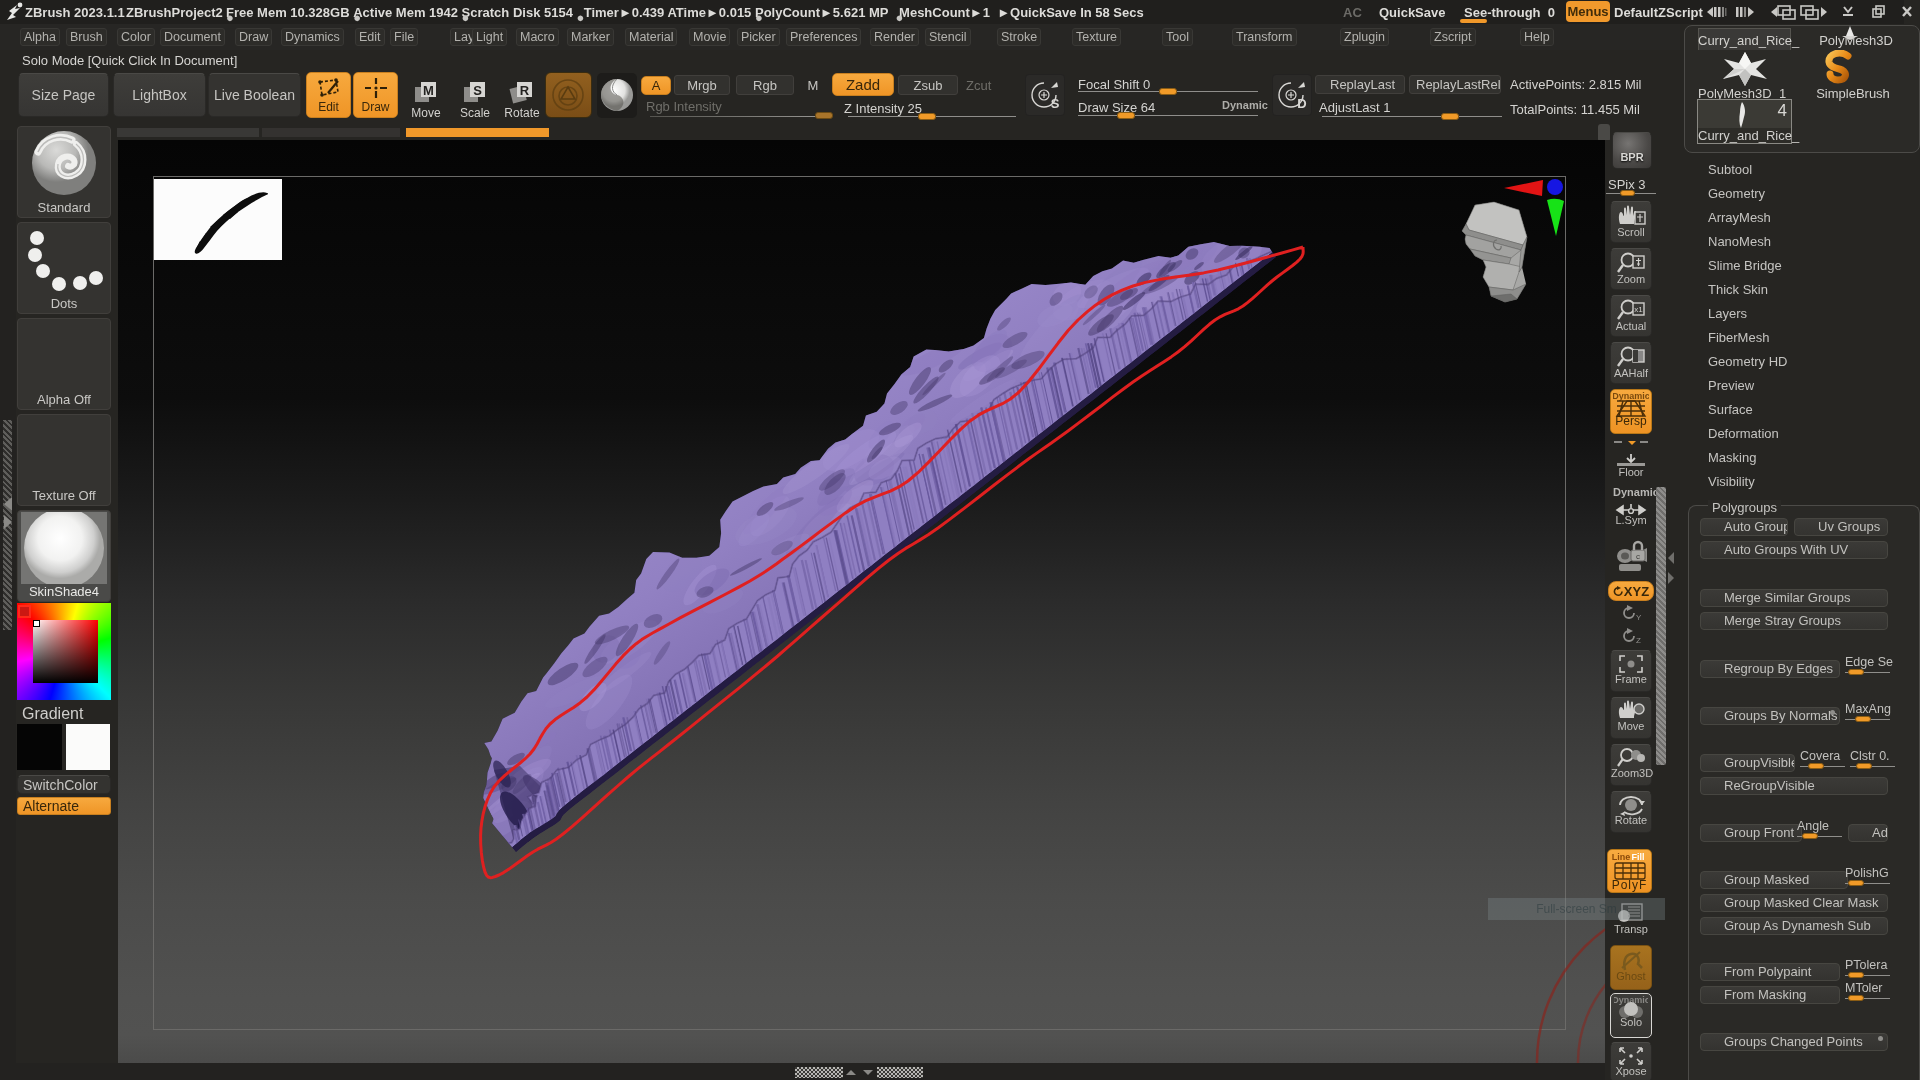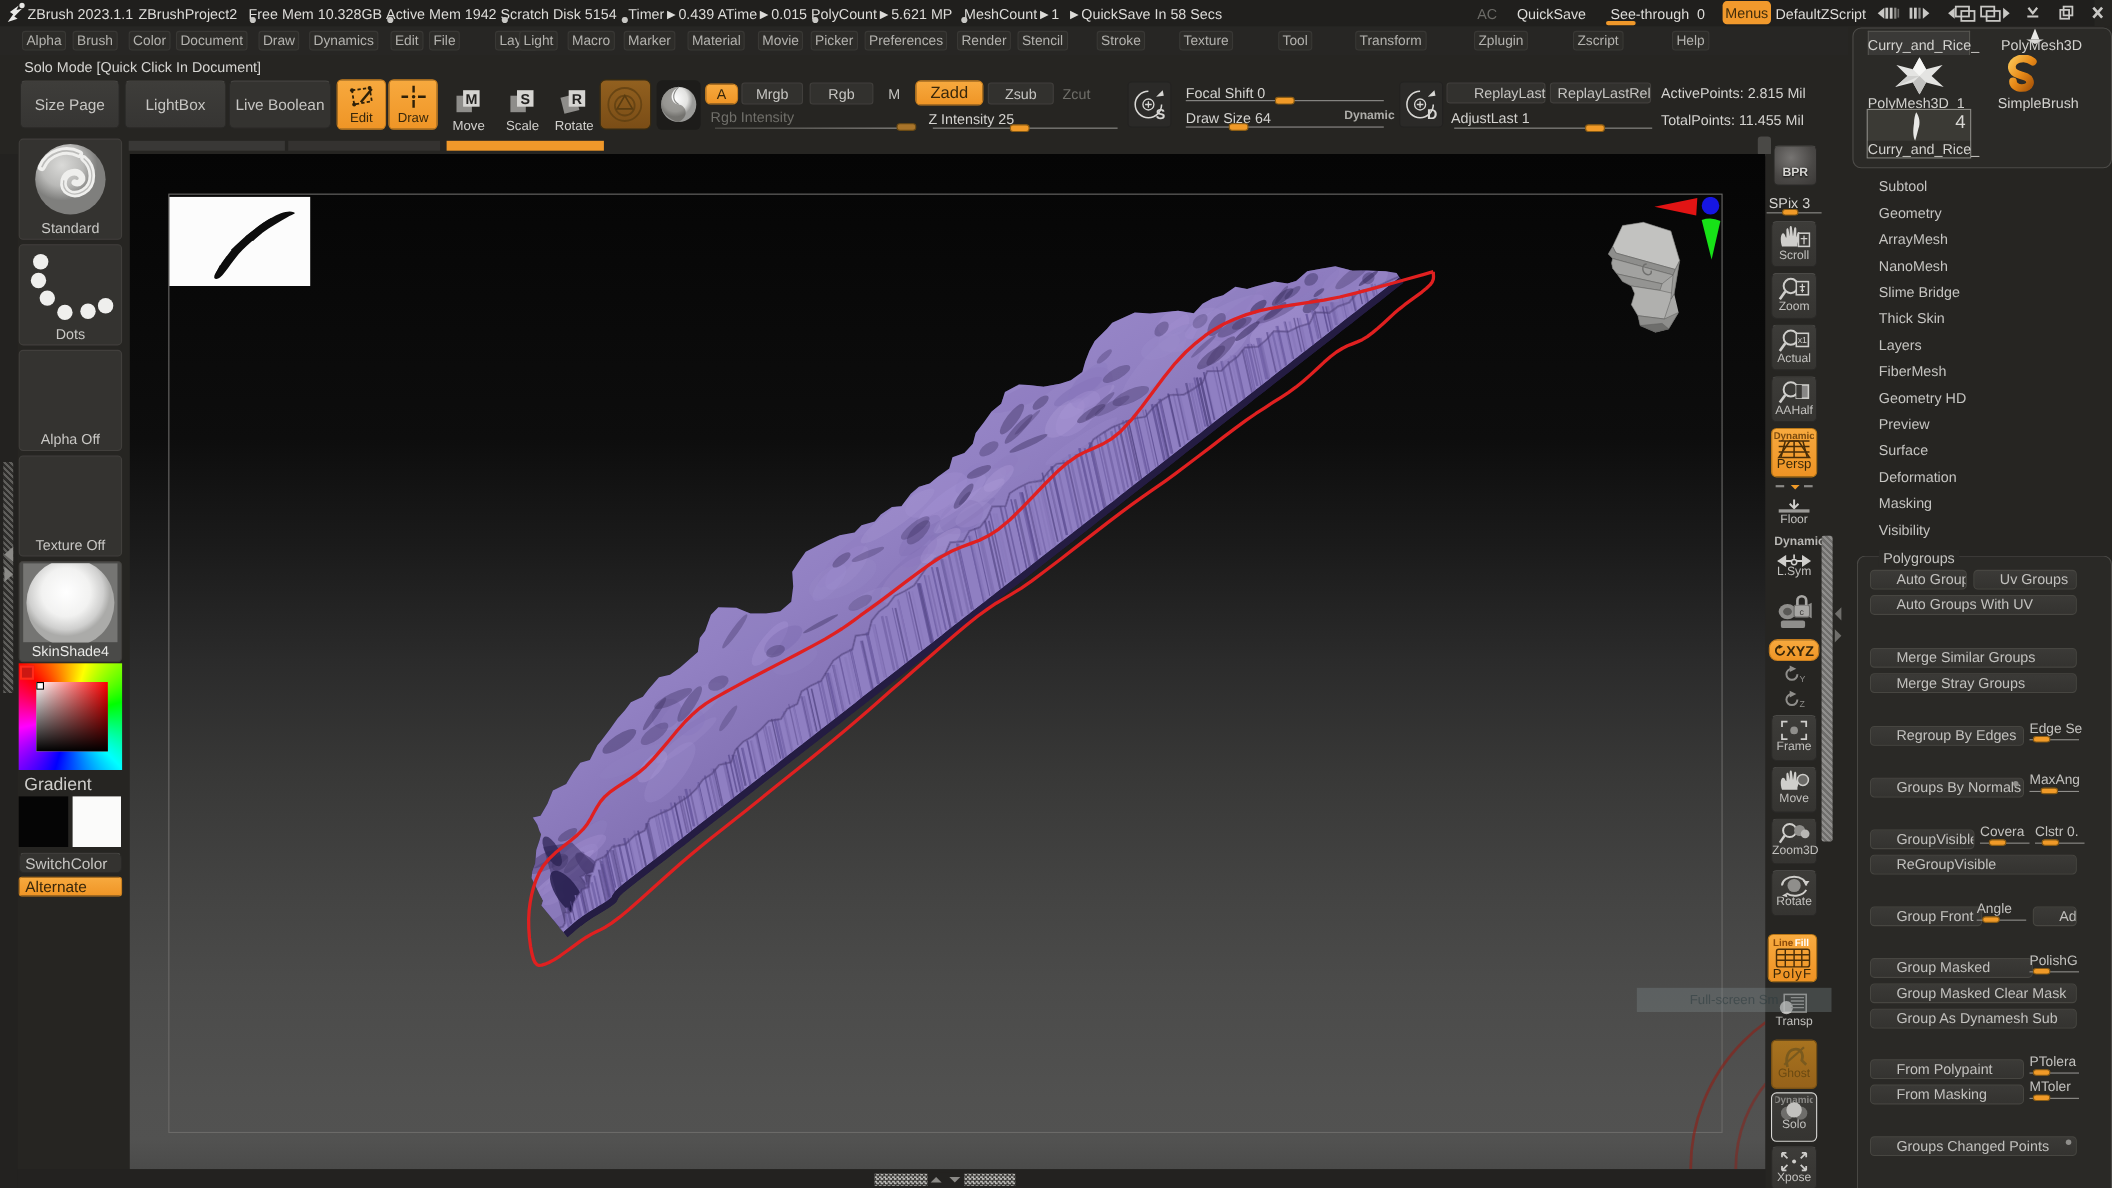--- a/index.html
+++ b/index.html
@@ -1,21 +1,21 @@
 <!DOCTYPE html>
 <html><head>
 <meta charset="utf-8">
 <style>
   * { margin:0; padding:0; box-sizing:border-box; }
   html,body { width:1920px; height:1080px; overflow:hidden; background:#262522;
     font-family:"Liberation Sans", sans-serif; }
   .abs { position:absolute; }
   #root { position:relative; width:1920px; height:1080px; background:#262522; }
 
-  #titlebar { left:0; top:0; width:1904px; height:24px; background:#201f1d; color:#dddcd9; font-size:13px; }
+  #titlebar { left:0; top:0; width:1904px; height:24px; background:#201f1d; color:#dddcd9; font-size:13px;font-weight:bold; }
   #titlebar span { position:absolute; top:5px; white-space:nowrap; }
   .dot { color:#c8c7c4; }
 
   #menubar { left:0; top:24px; width:1920px; height:26px; background:#272624; }
   .mitem { position:absolute; top:4px; height:18px; line-height:17px; padding:0 3px; color:#b3b2ae; font-size:12.5px; background:#2d2c29; border:1px solid #393835; border-radius:3px; white-space:nowrap; }
 
   #solomode { left:22px; top:53px; color:#d6d5d2; font-size:13px; }
   .tbtn { position:absolute; background:linear-gradient(#3e3d3a,#363533); border:1px solid #2a2927; border-top-color:#4a4946; border-radius:5px; color:#c6c5c2; font-size:14px; text-align:center; }
   .obtn { position:absolute; background:linear-gradient(#f7a93e,#ef9526); border:1px solid #c87f1f; border-radius:5px; color:#38270b; text-align:center; }
   .smbtn { position:absolute; background:#32312e; border:1px solid #413f3c; border-radius:3px; color:#c6c5c2; font-size:13px; text-align:center; }
@@ -203,21 +203,21 @@
       <div class="knob" style="left:1117px;top:112px"></div>
       <div class="abs" style="left:1222px;top:99px;color:#aeada9;font-size:11px;font-weight:bold">Dynamic</div>
       <div class="abs" style="left:1272px;top:74px;width:40px;height:42px;background:#2b2a28;border-radius:4px;border:1px solid #232221">
       <svg width="38" height="40" viewBox="0 0 38 40">
         <path d="M30 20 A12 12 0 1 1 18 8" fill="none" stroke="#d8d7d4" stroke-width="1.4"></path>
         <circle cx="18" cy="20" r="5" fill="none" stroke="#d8d7d4" stroke-width="1.2"></circle>
         <path d="M18 17 L18 23 M15 20 L21 20" stroke="#d8d7d4" stroke-width="1.2"></path>
         <path d="M25 13 L31 7 L32 12 Z" fill="#d8d7d4"></path>
         <text x="29" y="33" font-size="13" font-weight="bold" fill="#d8d7d4" text-anchor="middle" font-family="Liberation Sans">D</text>
       </svg></div>
-      <div class="smbtn" style="left:1315px;top:75px;width:90px;height:19px;line-height:18px;text-align:left;padding-left:24px">ReplayLast</div>
+      <div class="smbtn" style="left:1315px;top:75px;width:90px;height:19px;line-height:18px;text-align:left;padding-left:14px">ReplayLast</div>
       <div class="smbtn" style="left:1409px;top:75px;width:92px;height:19px;line-height:18px;text-align:left;padding-left:6px">ReplayLastRel</div>
       <div class="ltext" style="left:1510px;top:77px">ActivePoints: 2.815 Mil</div>
       <div class="ltext" style="left:1319px;top:100px">AdjustLast 1</div>
       <div class="slidertrack" style="left:1322px;top:116px;width:180px"></div>
       <div class="knob" style="left:1441px;top:113px"></div>
       <div class="ltext" style="left:1510px;top:102px">TotalPoints: 11.455 Mil</div>
     </div>
 
   <div class="stripseg" style="left:117px;width:142px;background:#393836"></div>
   <div class="stripseg" style="left:262px;width:138px;background:#343230"></div>

